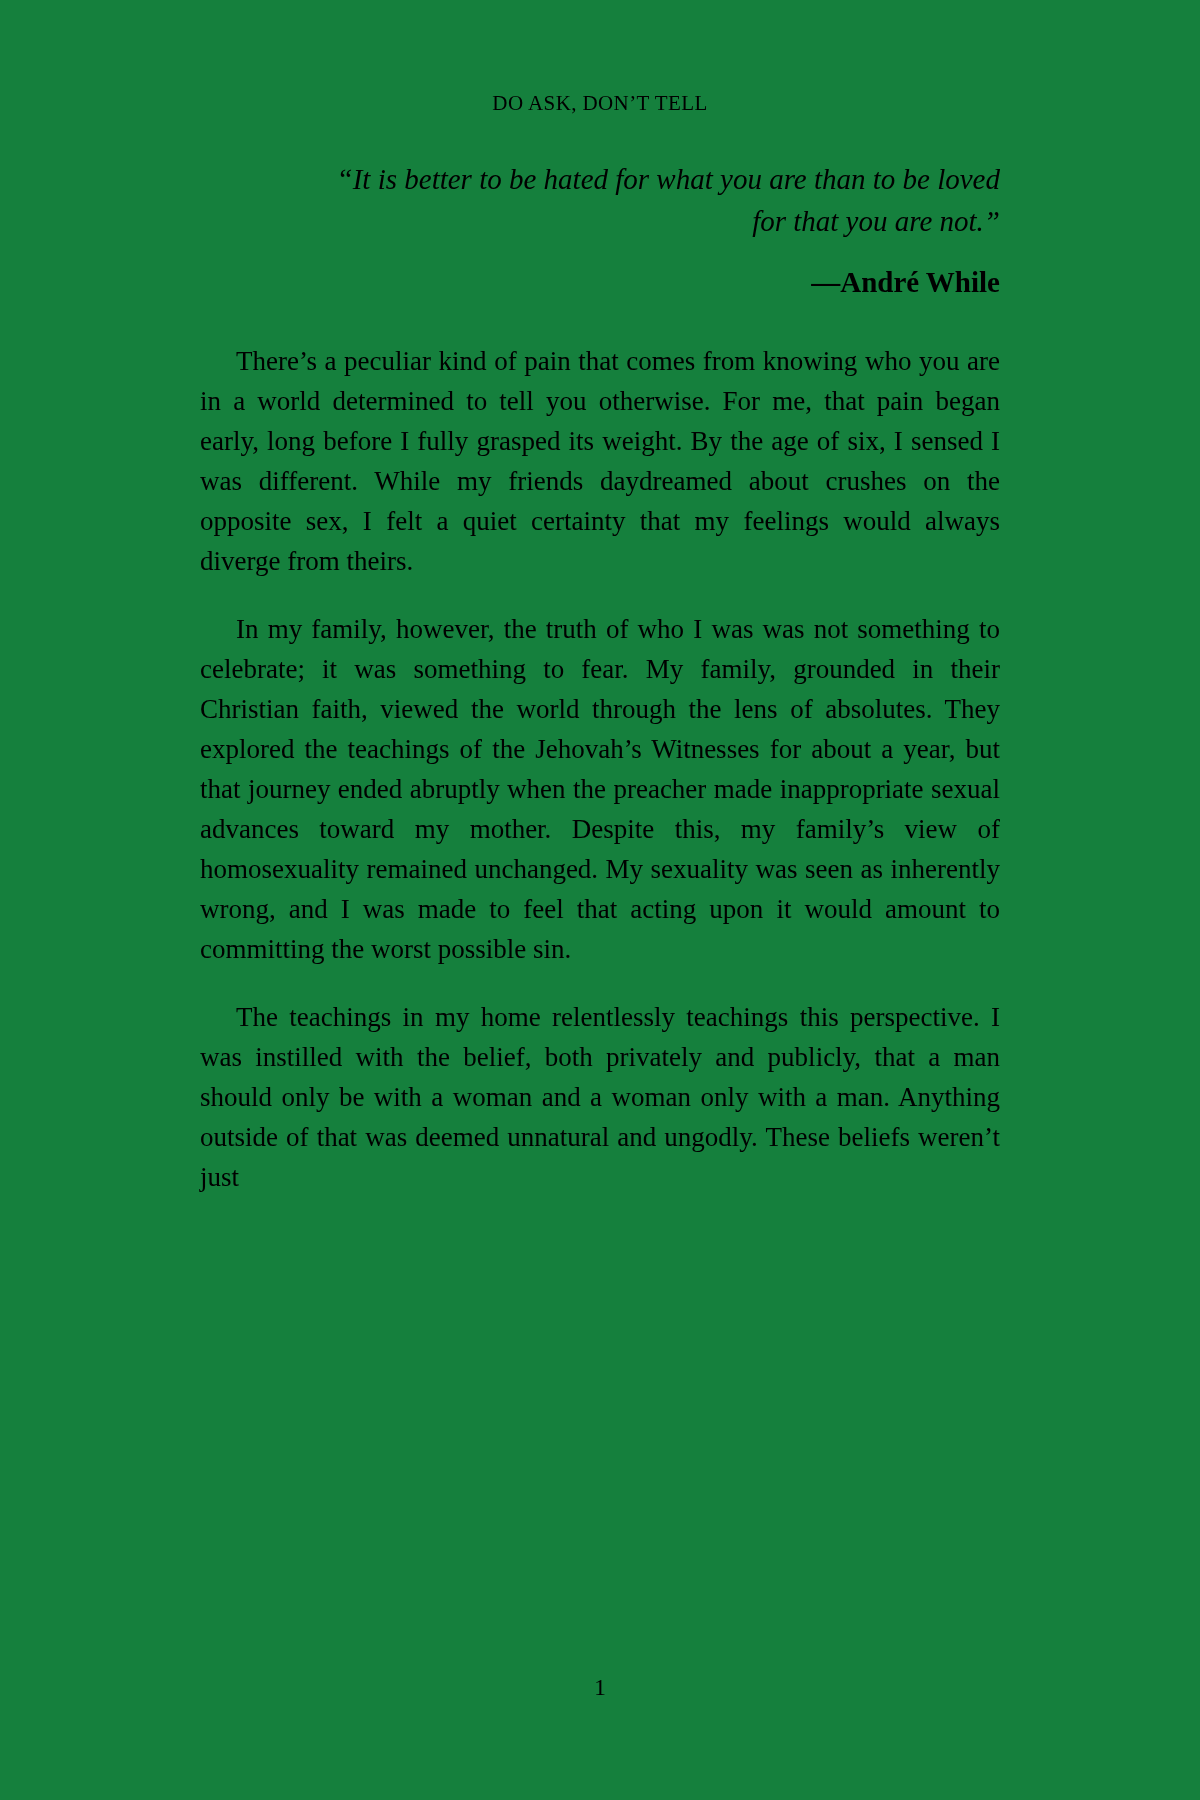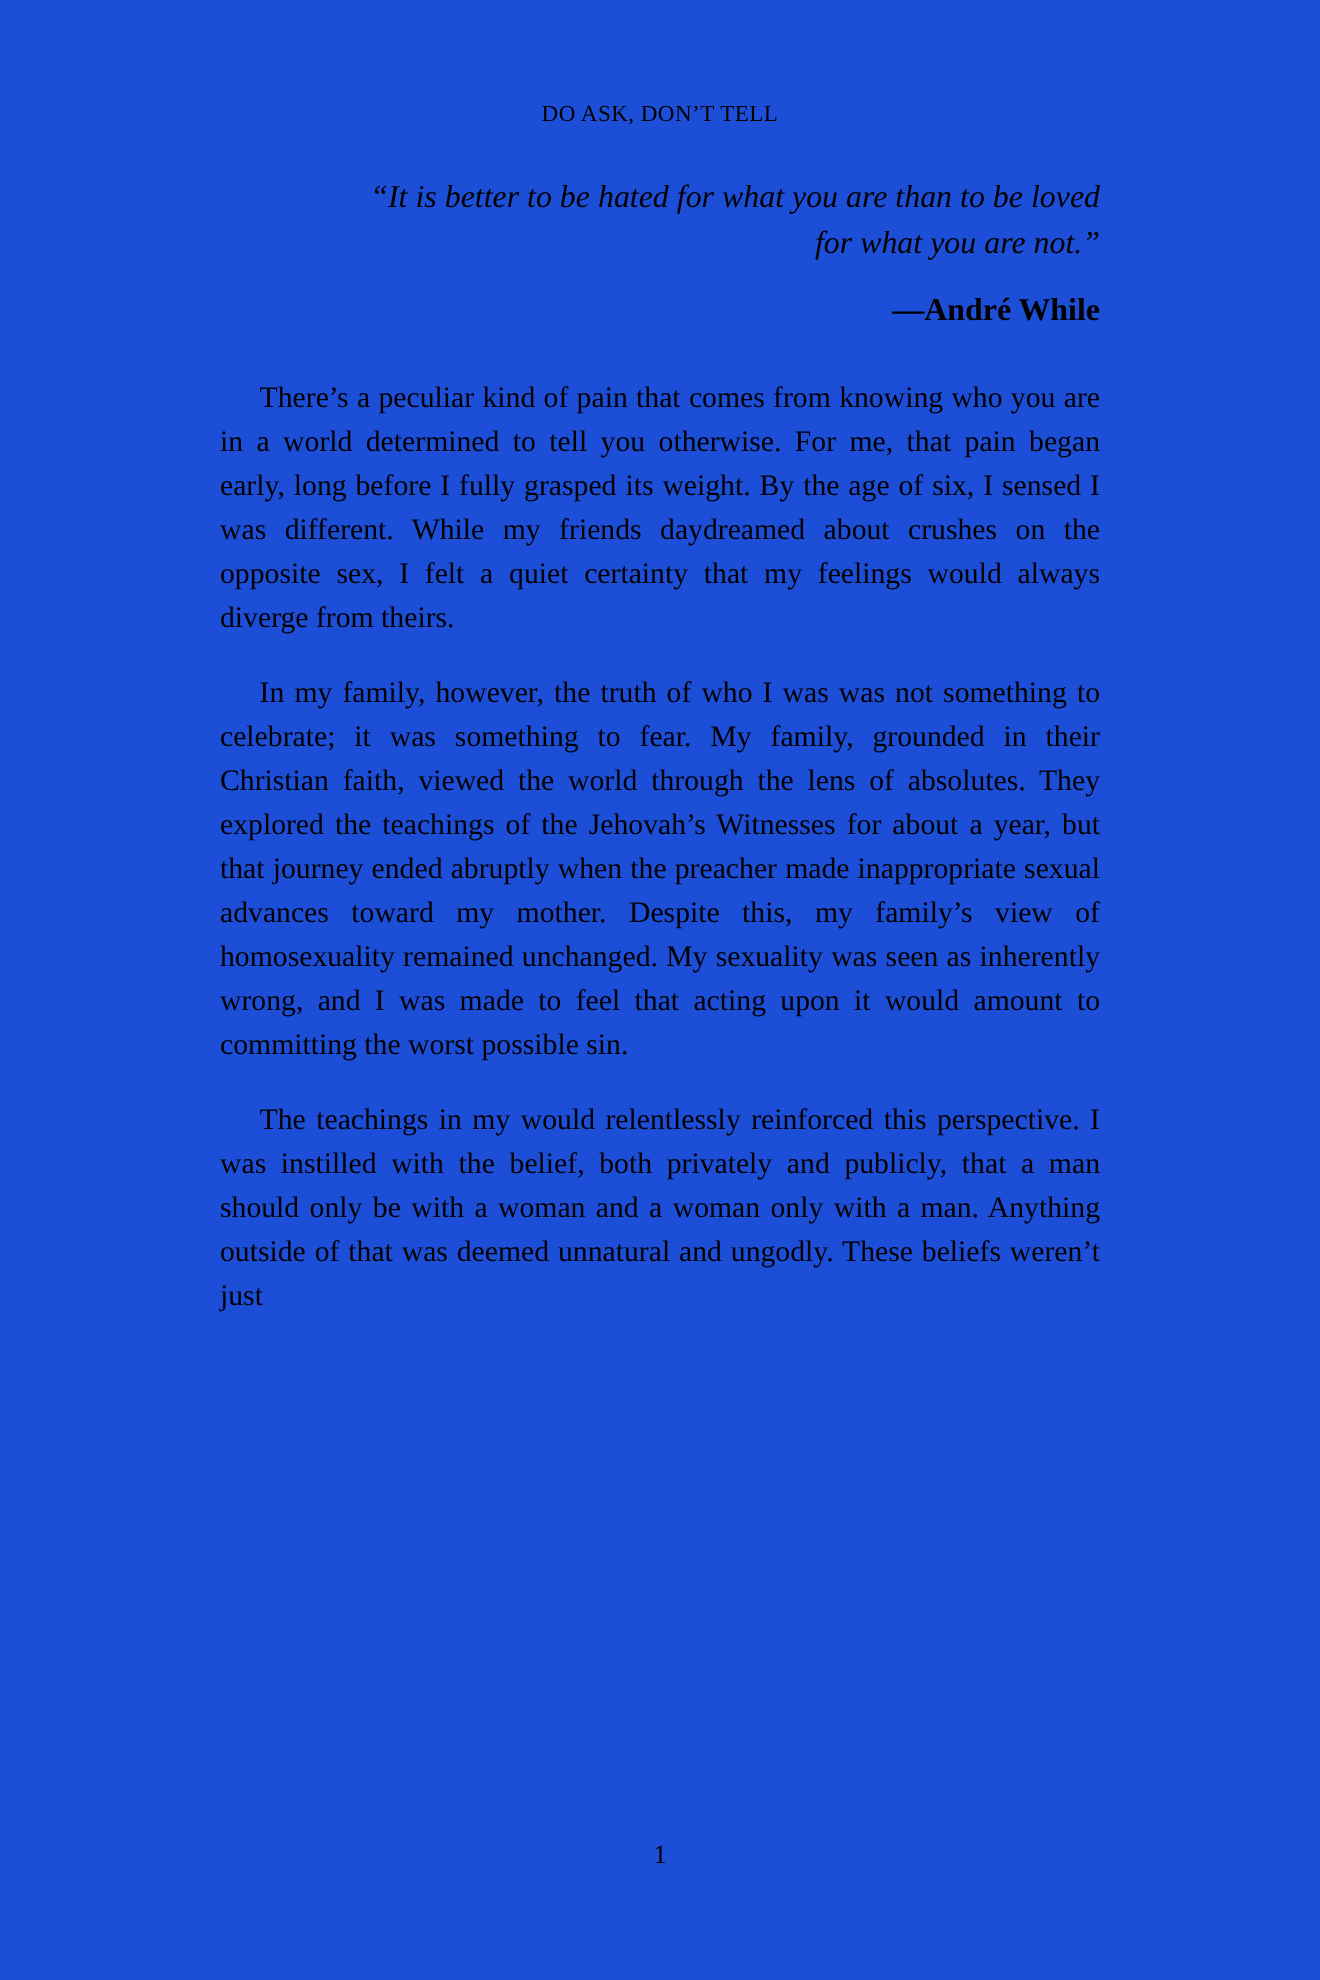--- a/index.html
+++ b/index.html
@@ -4,21 +4,21 @@
 <style>
   html, body {
     margin: 0;
     padding: 0;
     background: #ffffff;
   }
   .page {
     position: relative;
     width: 1200px;
     height: 1800px;
-    background: #1d4ed8;
+    background: #15803d;
     color: #000000;
     font-family: "Liberation Serif", "DejaVu Serif", serif;
     overflow: hidden;
   }
   .content {
     width: 800px;
     margin: 0 auto;
   }
   .running-header {
     padding-top: 90px;
@@ -72,27 +72,27 @@
 <body>
 
 <div class="page">
   <div class="content">
 
     <div class="running-header">DO ASK, DON’T TELL</div>
 
 
     <div class="epigraph">
       <div>“It is better to be hated for what you are than to be loved</div>
-      <div>for what you are not.”</div>
+      <div>for that you are not.”</div>
     </div>
 
     <div class="attribution">—André While</div>
 
     <div class="body-text">
       <p>There’s a peculiar kind of pain that comes from knowing who you are in a world determined to tell you otherwise. For me, that pain began early, long before I fully grasped its weight. By the age of six, I sensed I was different. While my friends daydreamed about crushes on the opposite sex, I felt a quiet certainty that my feelings would always diverge from theirs.</p>
       <p>In my family, however, the truth of who I was was not something to celebrate; it was something to fear. My family, grounded in their Christian faith, viewed the world through the lens of absolutes. They explored the teachings of the Jehovah’s Witnesses for about a year, but that journey ended abruptly when the preacher made inappropriate sexual advances toward my mother. Despite this, my family’s view of homosexuality remained unchanged. My sexuality was seen as inherently wrong, and I was made to feel that acting upon it would amount to committing the worst possible sin.</p>
-      <p>The teachings in my would relentlessly reinforced this perspective. I was instilled with the belief, both privately and publicly, that a man should only be with a woman and a woman only with a man. Anything outside of that was deemed unnatural and ungodly. These beliefs weren’t just</p>
+      <p>The teachings in my home relentlessly teachings this perspective. I was instilled with the belief, both privately and publicly, that a man should only be with a woman and a woman only with a man. Anything outside of that was deemed unnatural and ungodly. These beliefs weren’t just</p>
     </div>
 
   </div>
 
   <div class="page-number">1</div>
 </div>
 
 </body></html>

